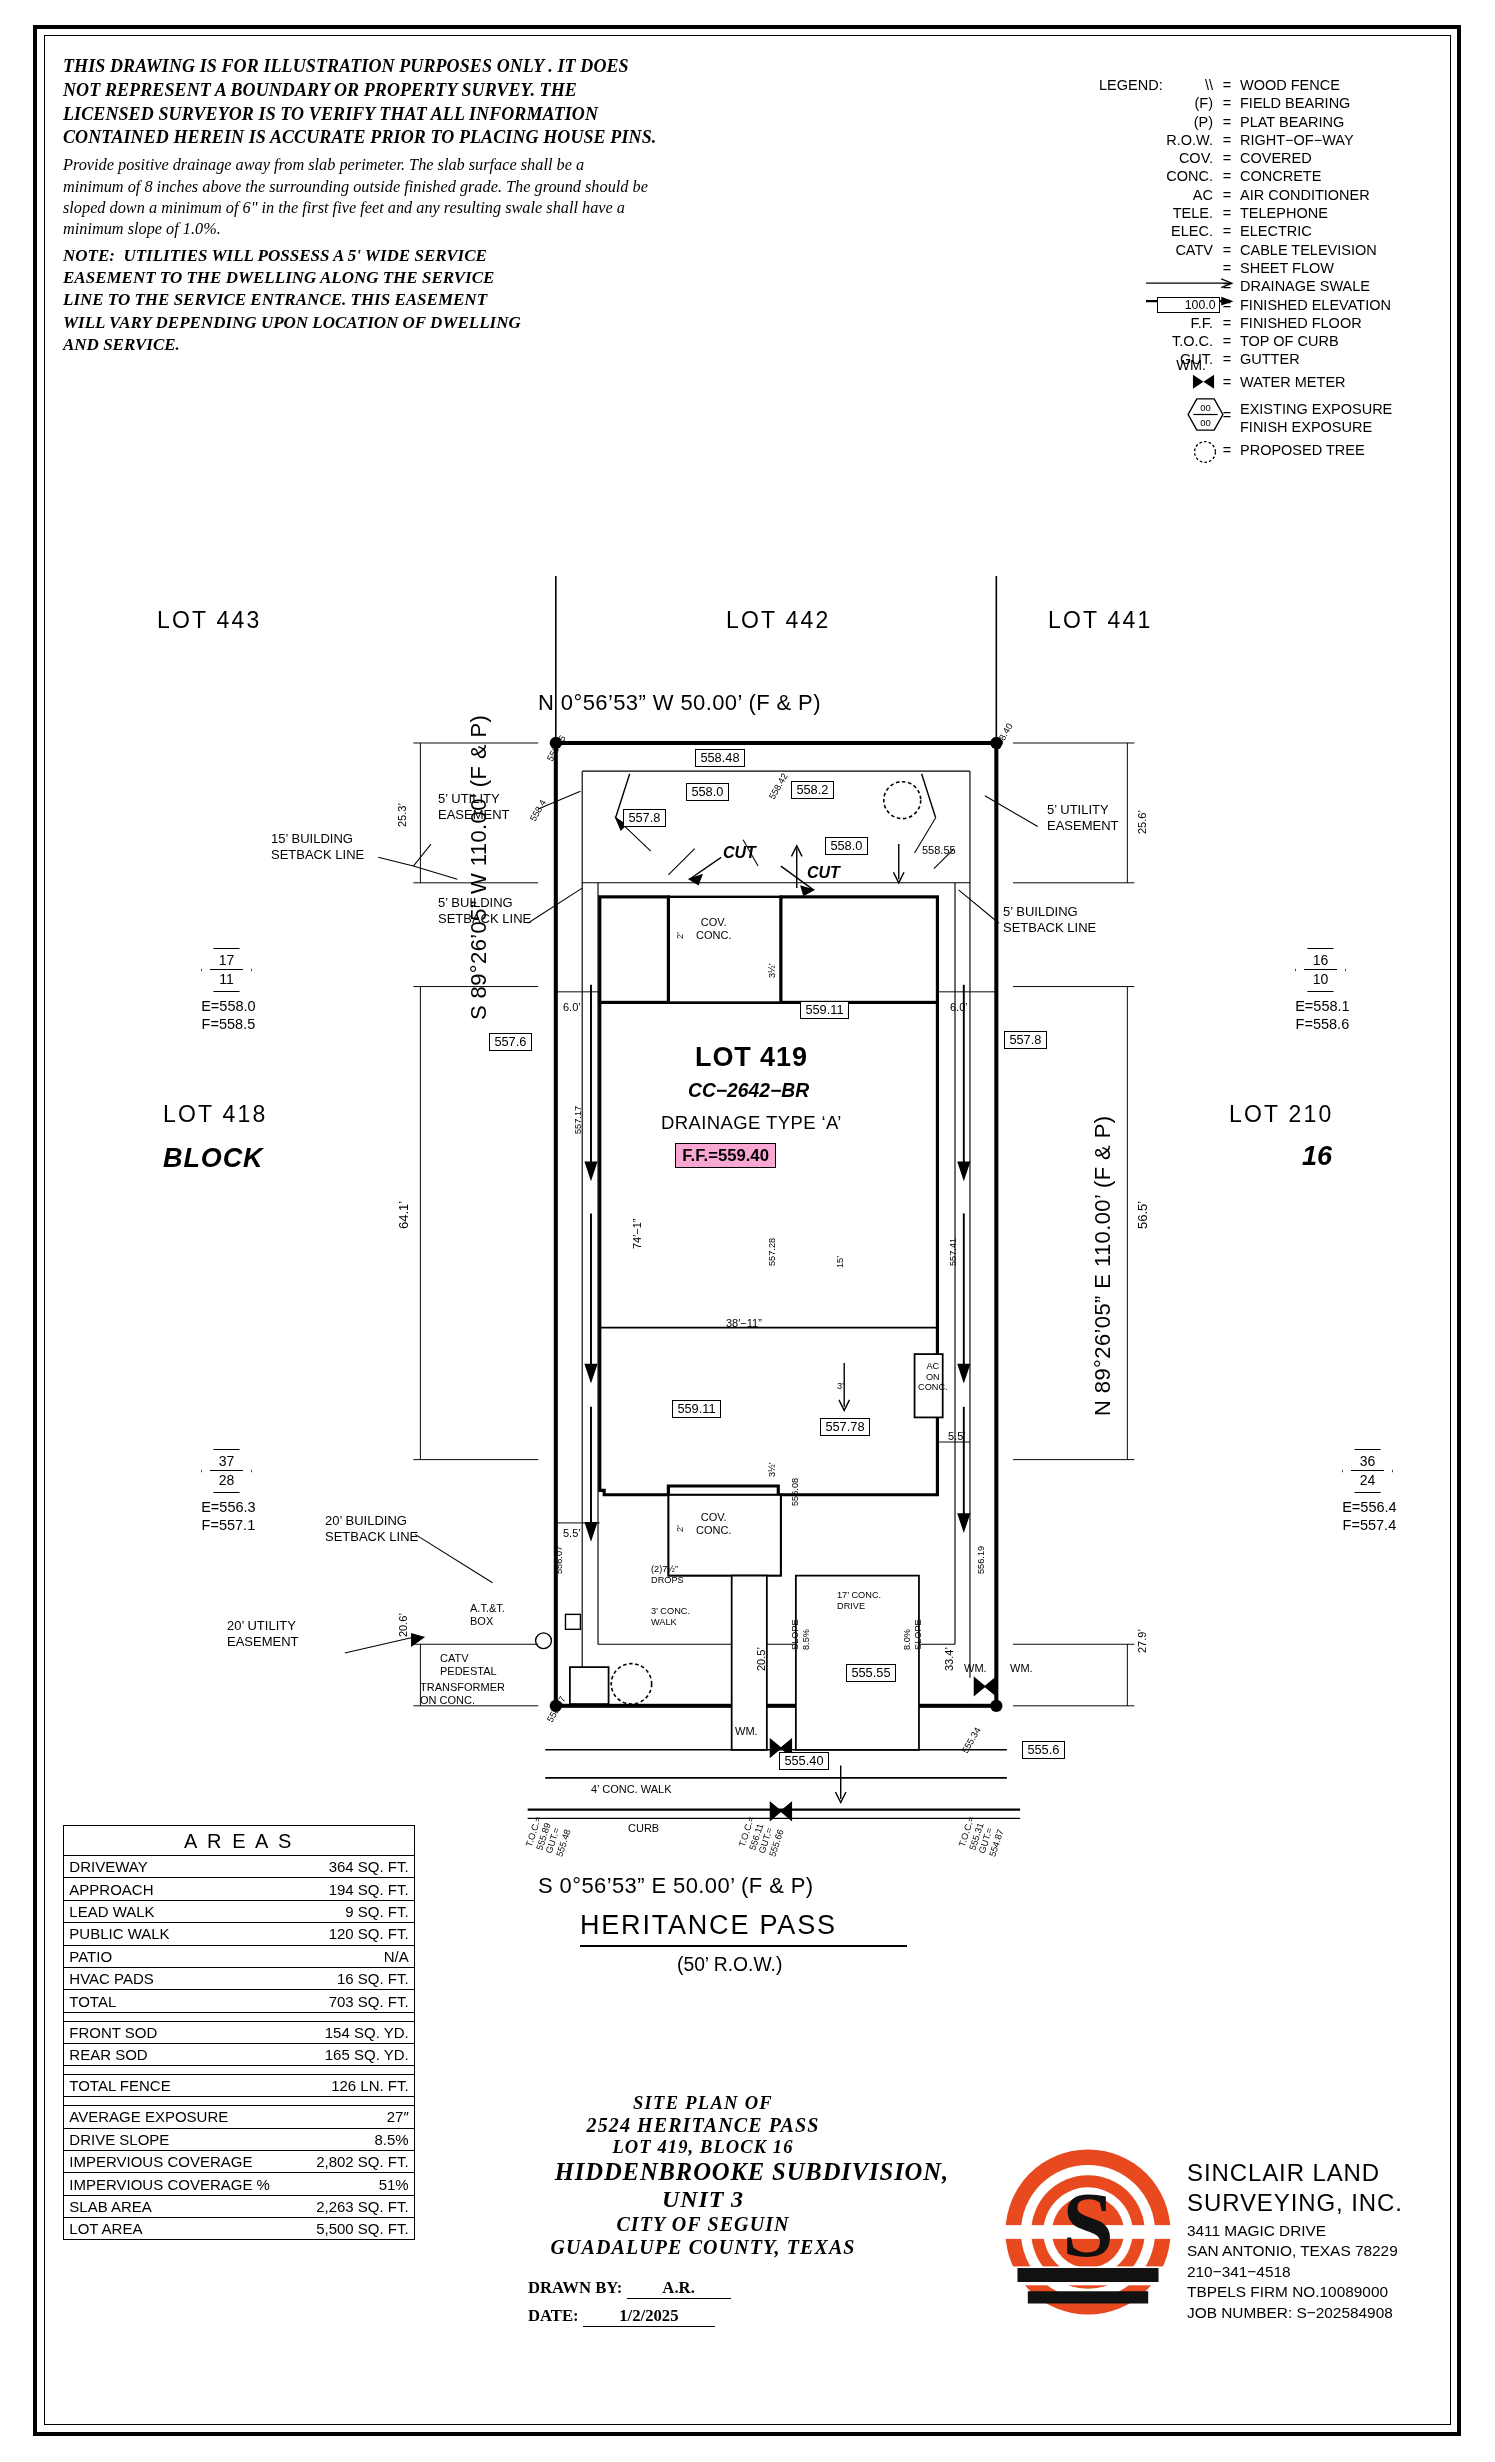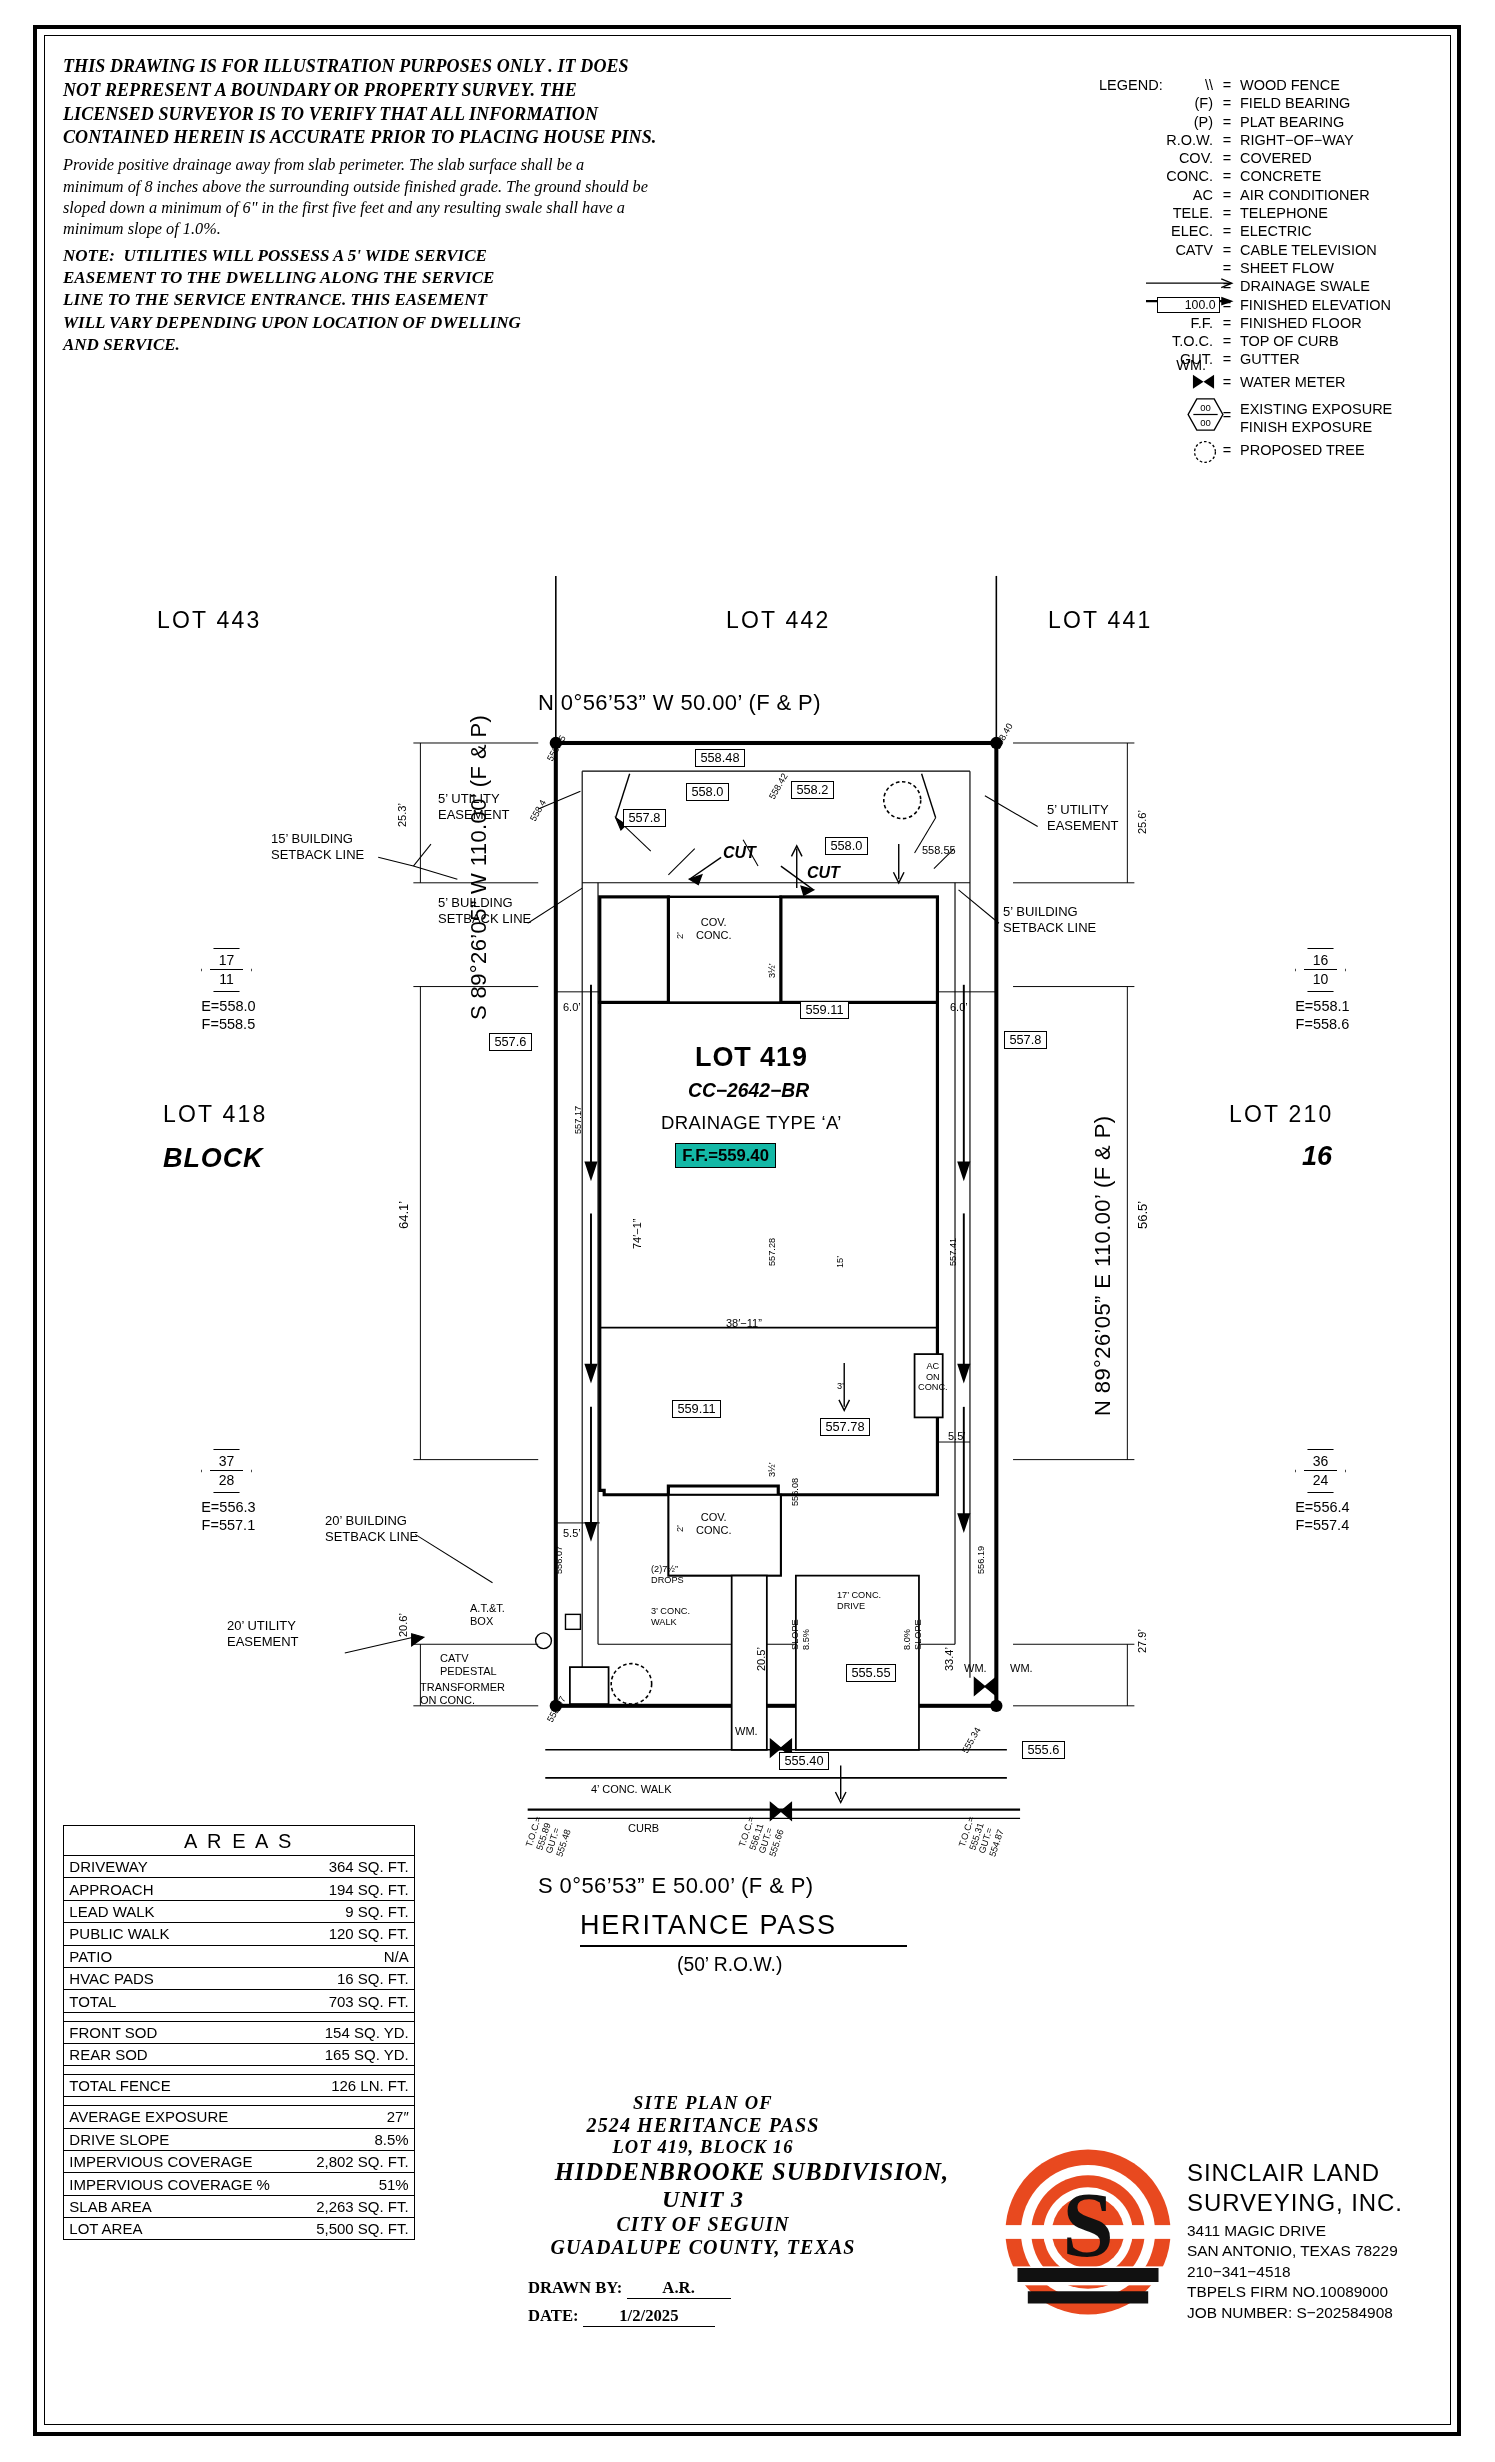--- a/index.html
+++ b/index.html
@@ -49,21 +49,21 @@
 
   
   .lotlabel { font-size:23px; letter-spacing:2.2px; }
   .bearing { font-size:22px; letter-spacing:0.4px; }
   .small { font-size:13px; }
   .tiny { font-size:11px; }
   .xtiny { font-size:9.2px; }
 
   
   .boxed { border:1.4px solid #000; padding:0.9px 4.4px; background:#fff; font-size:12.8px; }
-  .boxed2 { border:1.9px solid #000; padding:1.8px 6.2px; background:#14b8a6; font-size:16.7px; font-weight:bold;text-align:right;}
+  .boxed2 { border:1.9px solid #000; padding:1.8px 6.2px; background:#f9a8d4; font-size:16.7px; font-weight:bold;text-align:right;}
 
   
   .hex {
     width:51px; height:44px; background:#fff; border:1.9px solid #000;
     clip-path:polygon(25% 0,75% 0,100% 50%,75% 100%,25% 100%,0 50%);
     position:relative;
   }
   .hexwrap { position:absolute; }
   .hexwrap .hx-top, .hexwrap .hx-bot { position:absolute; left:0; width:51px; text-align:center; font-size:14px;}
   .hexwrap .hx-top { top:3.5px; }
@@ -572,21 +572,21 @@
       <div class="hx-bot">10</div>
       <div class="hx-ef"><span>E=558.1</span><br><span>F=558.6</span></div>
     </div>
     <div class="hexwrap" style="left:201px;top:1449px;">
       <div class="hex"></div>
       <div class="hx-top">37</div>
       <div class="hx-line"></div>
       <div class="hx-bot">28</div>
       <div class="hx-ef"><span>E=556.3</span><br><span>F=557.1</span></div>
     </div>
-    <div class="hexwrap" style="left:1295px;top:1449px;">
+    <div class="hexwrap" style="left:1342px;top:1449px;">
       <div class="hex"></div>
       <div class="hx-top">36</div>
       <div class="hx-line"></div>
       <div class="hx-bot">24</div>
       <div class="hx-ef"><span>E=556.4</span><br><span>F=557.4</span></div>
     </div>
 
   </div>
 
   <div id="areas">

